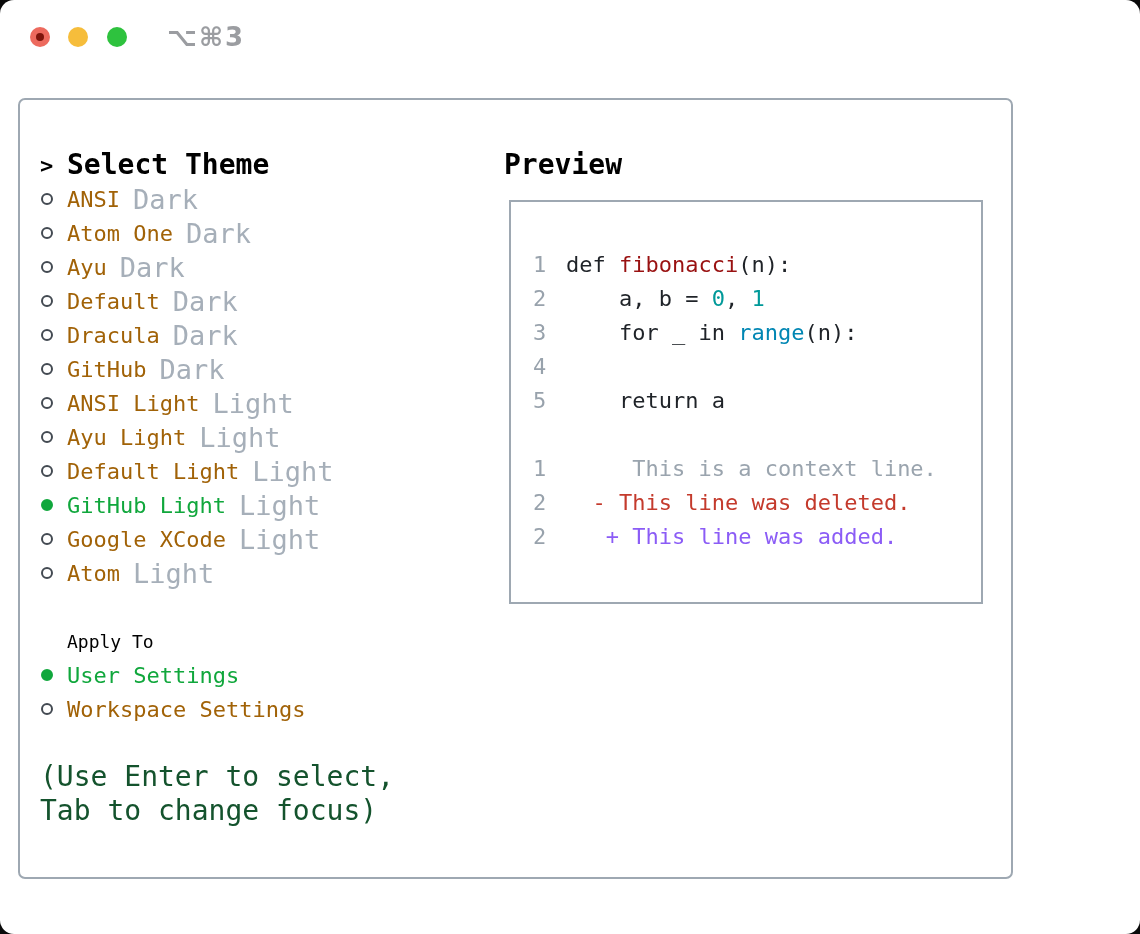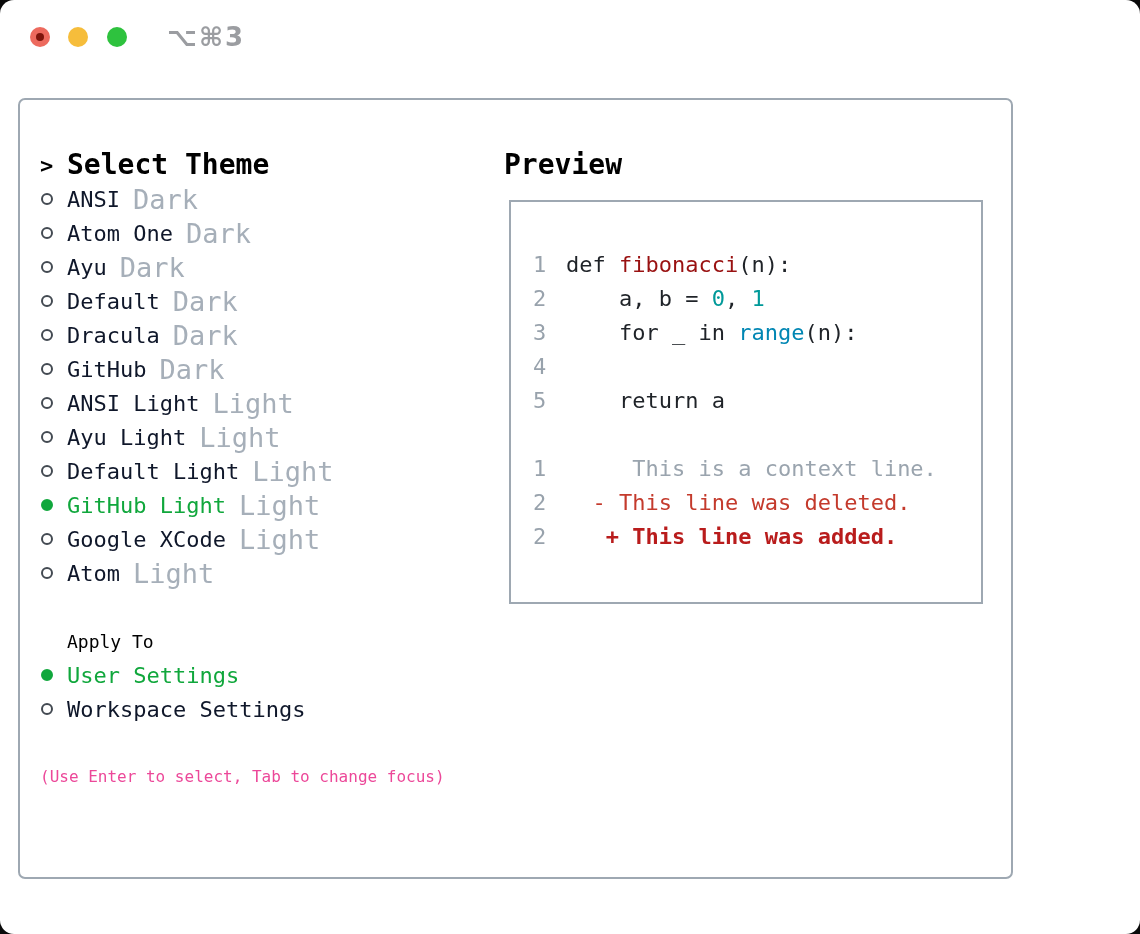--- a/index.html
+++ b/index.html
@@ -41,49 +41,49 @@
   .marker-col{
     width:27px;flex:0 0 27px;display:flex;align-items:center;
     font-size:22px;color:#000;font-weight:bold;
   }
   .bullet{
     width:12px;height:12px;border-radius:50%;
     border:2px solid #434a52;box-sizing:border-box;margin-left:1px;
   }
   .bullet.sel{background:#10a73c;border-color:#10a73c;}
   .hdr{font-size:28px;font-weight:bold;color:#000;line-height:34px;white-space:pre;}
-  .tname{font-size:22px;color:#0f172a;white-space:pre;}
+  .tname{font-size:22px;color:#a16207;white-space:pre;}
   .ttag{font-size:27px;color:#a6afb9;white-space:pre;margin-left:13px;}
   .selrow .tname{color:#10a73c;}
   .subhdr{font-size:18px;font-weight:normal;color:#000;white-space:pre;}
   .spacer{height:34px;}
   .help{
     margin-top:34px;width:420px;
-    font-size:16px;line-height:34px;color:#ec4899;
+    font-size:28px;line-height:34px;color:#14532d;
   }
   
   .right-col{position:absolute;left:484px;top:48px;width:482px;}
   .preview-box{
     margin-top:18px;margin-left:5px;
     width:474px;height:404px;box-sizing:border-box;
     border:2px solid #9ea8b2;
     padding:46px 10px 0 22px;
     background:#ffffff;
   }
   .codeline{display:flex;height:34px;line-height:34px;font-size:22px;}
   .num{
     flex:0 0 14px;margin-right:19px;color:#98a2ac;white-space:pre;text-align:left;
   }
   .code{white-space:pre;color:#1f2328;}
   .tok-func{color:#991111;}
   .tok-num{color:#009999;}
   .tok-builtin{color:#0086b3;}
   .diff-context{color:#9aa4ae;}
   .diff-del{color:#c43a2c;}
-  .diff-add{color:#b91c1c;font-weight:bold;}
+  .diff-add{color:#8b5cf6;}
 </style>
 </head>
 <body>
 
 <div class="window">
 
   <div class="titlebar">
     <div class="traffic red"></div>
     <div class="traffic yellow"></div>
     <div class="traffic green"></div>

